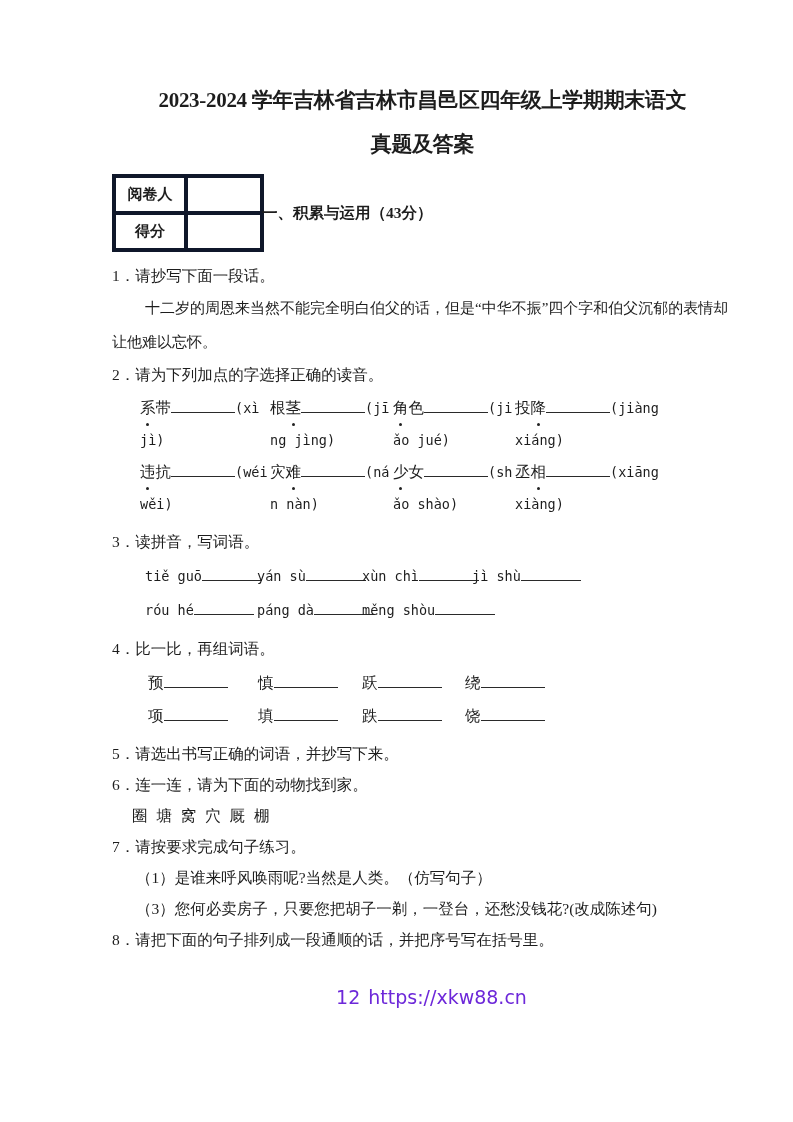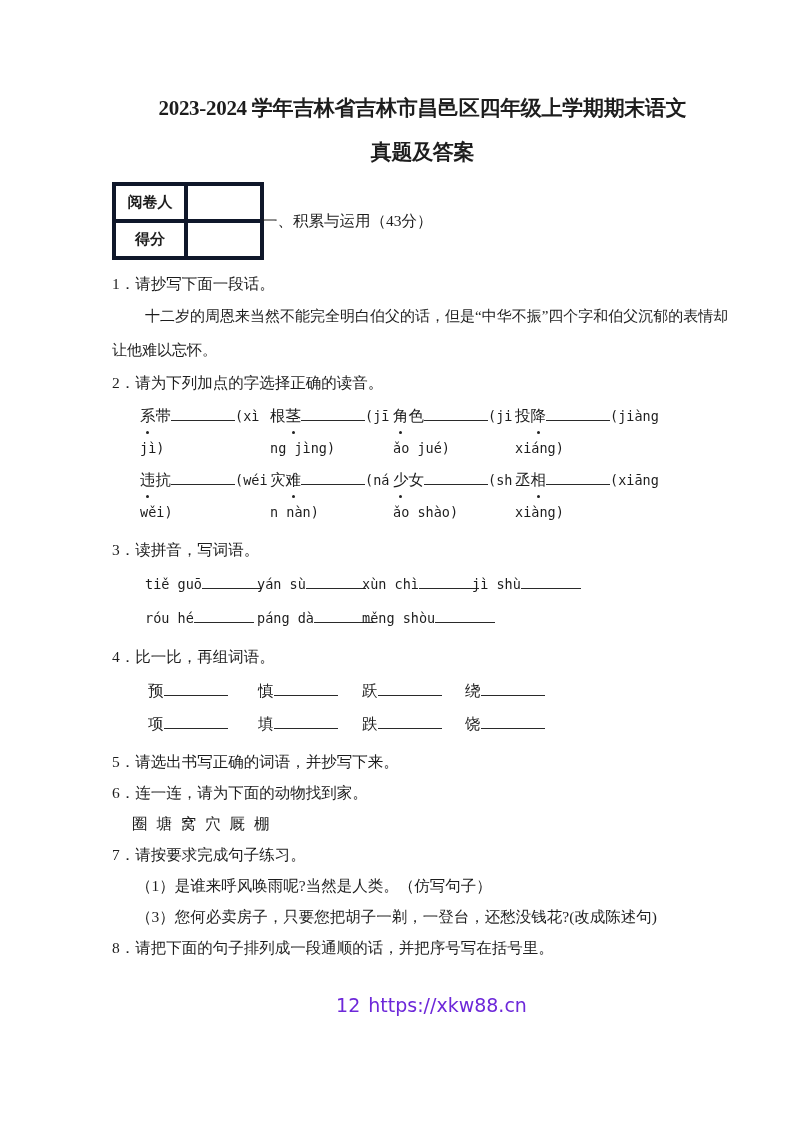--- a/index.html
+++ b/index.html
@@ -5,31 +5,30 @@
   html,body { margin:0; padding:0; background:#ffffff; }
   .page {
     position:relative;
     width:793px; height:1036px;
     background:#ffffff;
     box-sizing:border-box;
     padding:78px 60px 0 112px;
     font-family:"Liberation Serif","DejaVu Serif",serif;
     color:#1d1d1d;
     overflow:hidden;
-    margin-top:8px;
   }
   .title { margin:0; font-size:21px; font-weight:bold; text-align:center; letter-spacing:-0.3px; }
   .title-line { display:block; line-height:44px; }
 
   .head-row { display:flex; align-items:center; margin-top:8px; }
   .score-table { border-collapse:collapse; }
   .score-table td { border:4px solid #0f172a; height:37px; box-sizing:border-box; }
   .score-table td.lbl { width:72px; text-align:center; font-weight:bold; font-size:15px; }
   .score-table td.val { width:76px; }
-  .section-heading { font-weight:normal; font-size:15.5px; margin-left:-2px; }
+  .section-heading { font-weight:bold; font-size:15.5px; margin-left:-2px; }
 
   .q-label { font-size:15.5px; line-height:31px; }
   .copy-para { margin:0; font-size:15px; line-height:34px; text-indent:2.2em; }
 
   .grid4 { display:grid; grid-template-columns:130px 123px 122px 158px; margin-left:28px; }
   .grid4 .cell { font-size:15.5px; line-height:31px; word-break:break-all; }
 
   .grid4b { display:grid; grid-template-columns:112px 105px 110px 1fr; margin-left:33px; }
   .grid4b .cell { font-size:15px; line-height:34px; white-space:nowrap; }
 

